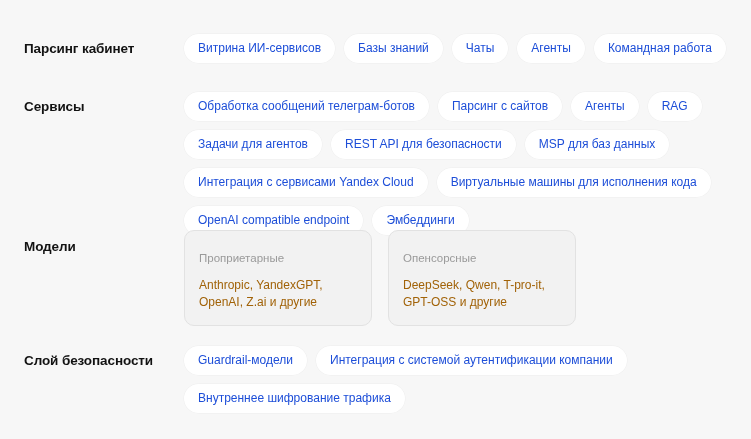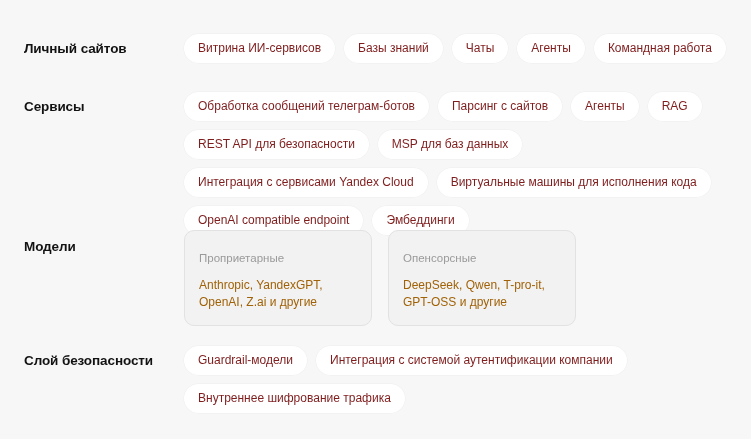--- a/index.html
+++ b/index.html
@@ -38,21 +38,21 @@
     flex-wrap: wrap;
     gap: 9px 9px;
     align-content: flex-start;
   }
   .chip {
     background: #ffffff;
     border-radius: 16px;
     padding: 7px 14px 8px;
     font-size: 12px;
     line-height: 14px;
-    color: #7f1d1d;
+    color: #1d4ed8;
     white-space: nowrap;
     box-shadow: 0 0 0 0.5px rgba(0,0,0,0.04);
   }
 
   
   #sec-cabinet {
     position: absolute;
     left: 24px;
     top: 34px;
     right: 24px;
@@ -108,37 +108,38 @@
     line-height: 17px;
     color: #a16207;
   }
 </style>
 </head>
 <body>
 
 <div class="page">
 
   <div class="section" id="sec-cabinet">
-    <div class="section-title">Личный сайтов</div>
+    <div class="section-title">Парсинг кабинет</div>
     <div class="chips">
       <div class="chip">Витрина ИИ-сервисов</div>
       <div class="chip">Базы знаний</div>
       <div class="chip">Чаты</div>
       <div class="chip">Агенты</div>
       <div class="chip">Командная работа</div>
     </div>
   </div>
 
   <div class="section" id="sec-services">
     <div class="section-title">Сервисы</div>
     <div class="chips">
       <div class="chip">Обработка сообщений телеграм-ботов</div>
       <div class="chip">Парсинг с сайтов</div>
       <div class="chip">Агенты</div>
       <div class="chip">RAG</div>
+      <div class="chip">Задачи для агентов</div>
       <div class="chip">REST API для безопасности</div>
       <div class="chip">MSP для баз данных</div>
       <div class="chip">Интеграция с сервисами Yandex Cloud</div>
       <div class="chip">Виртуальные машины для исполнения кода</div>
       <div class="chip">OpenAI compatible endpoint</div>
       <div class="chip">Эмбеддинги</div>
     </div>
   </div>
 
   <div class="section" id="sec-models">

